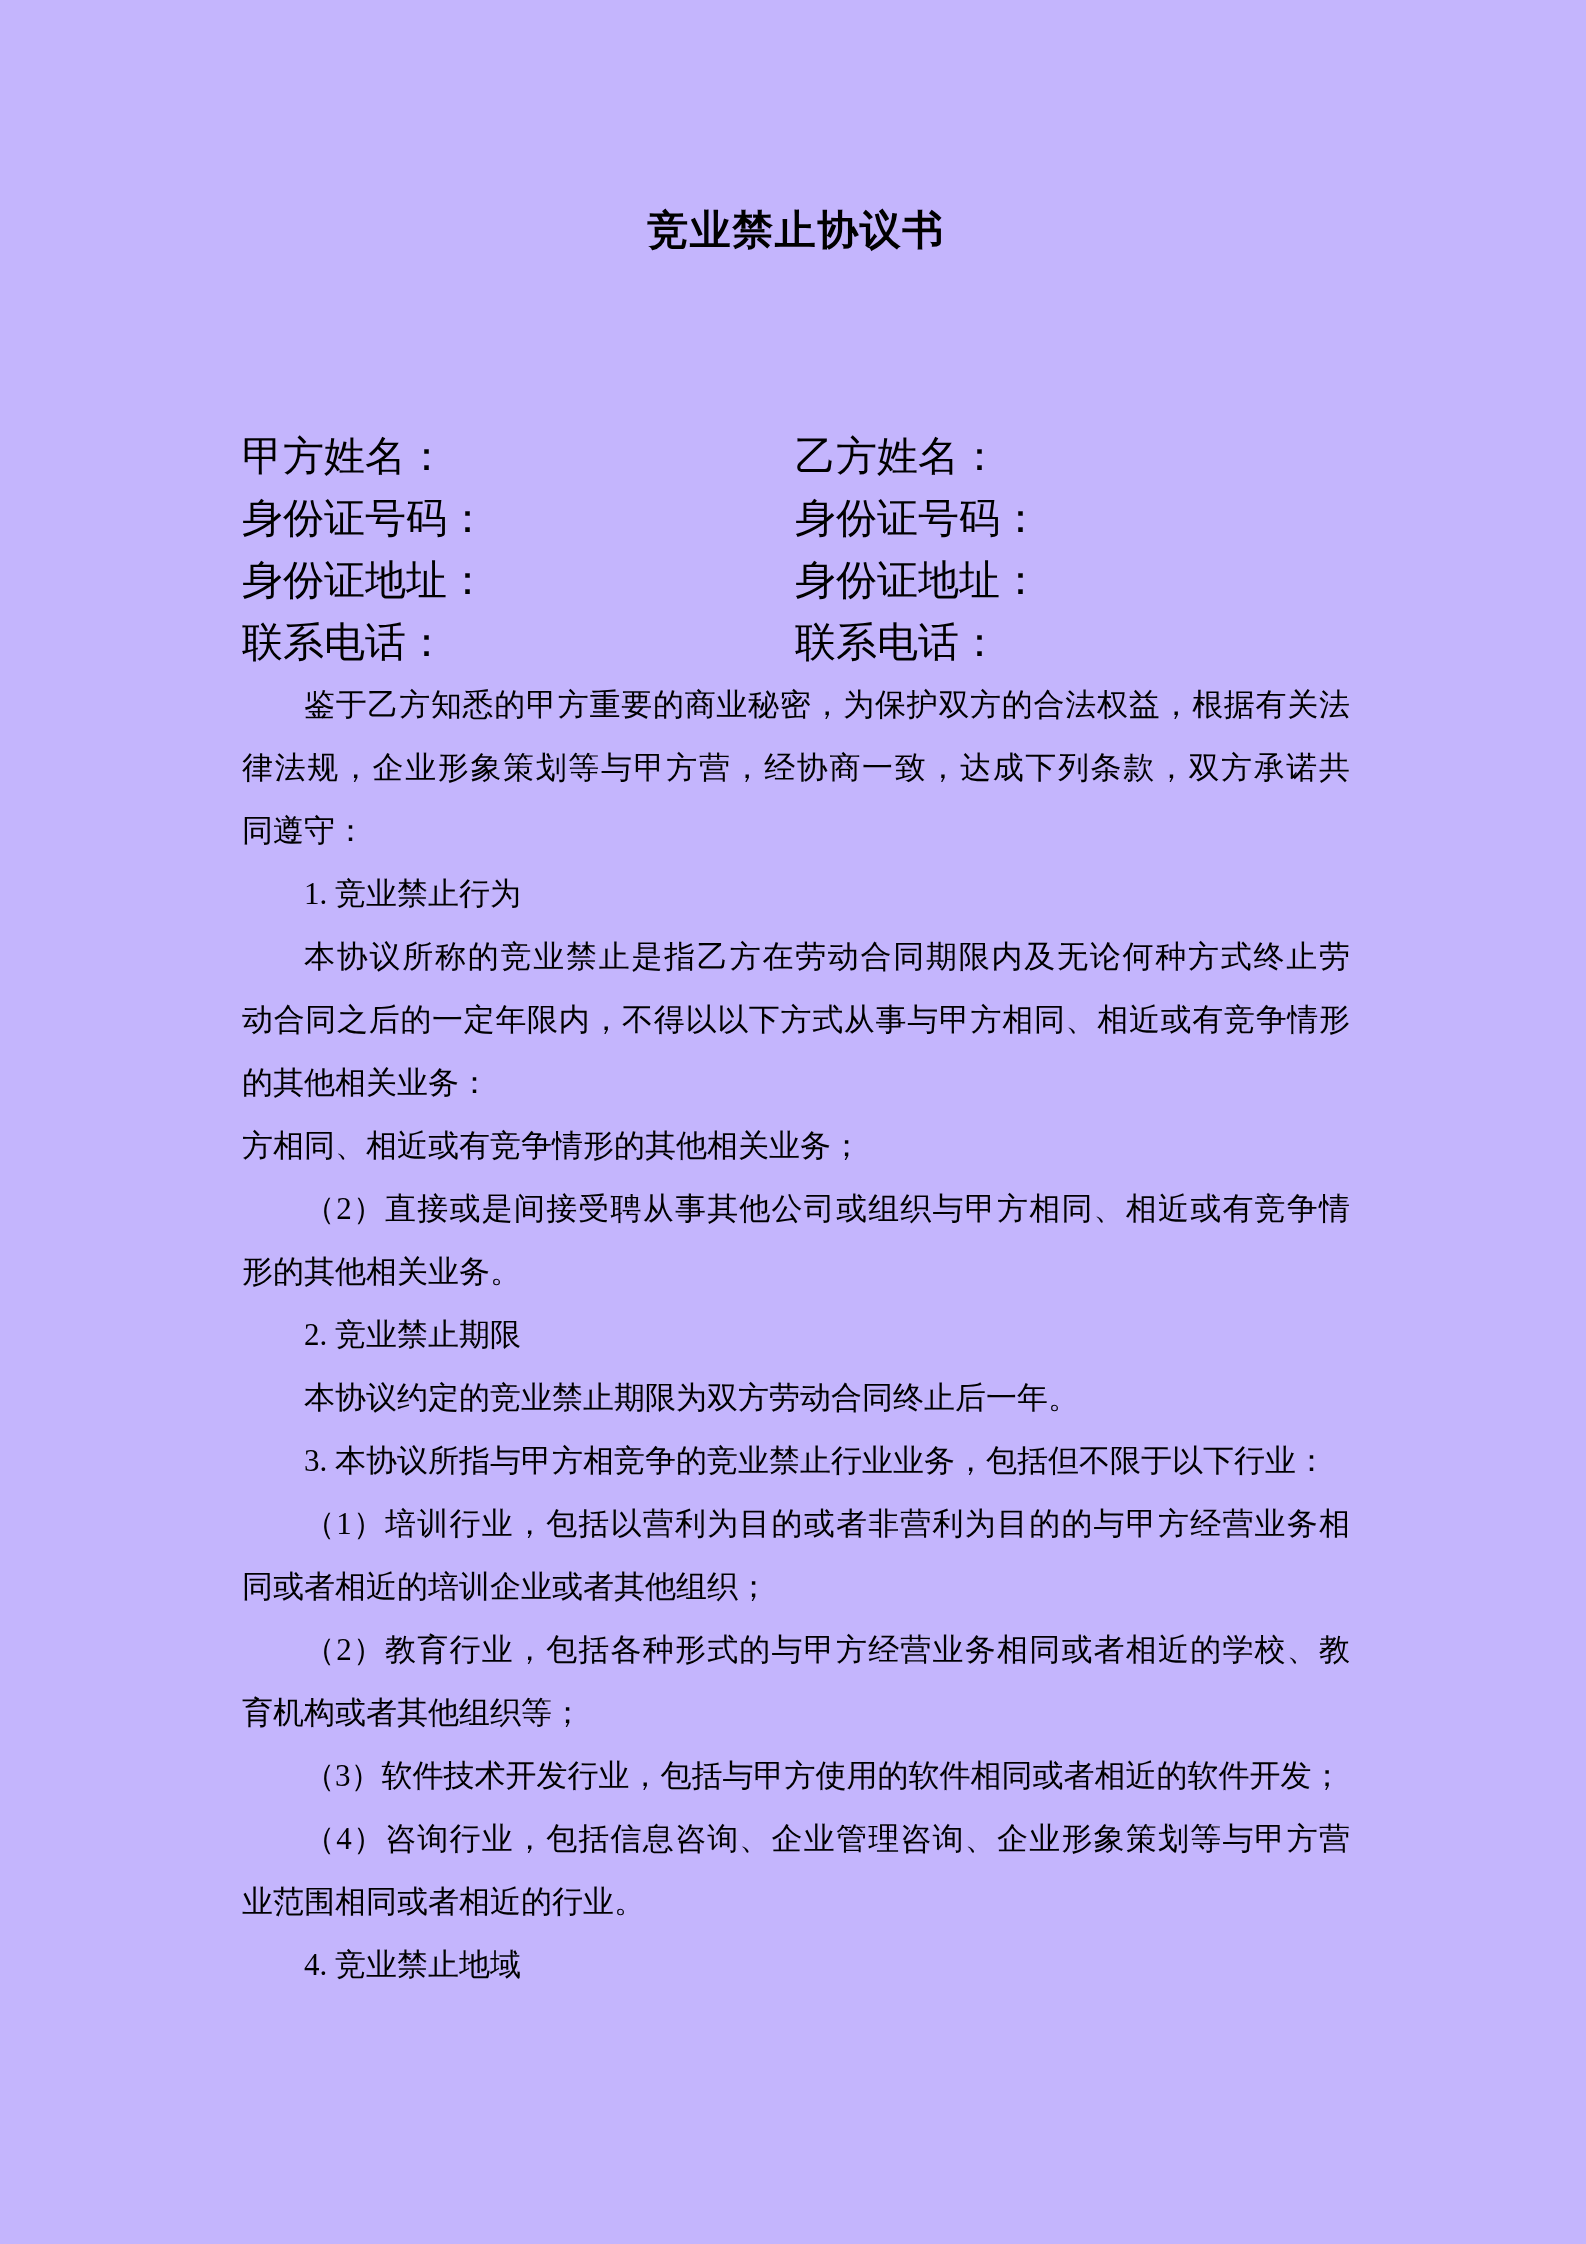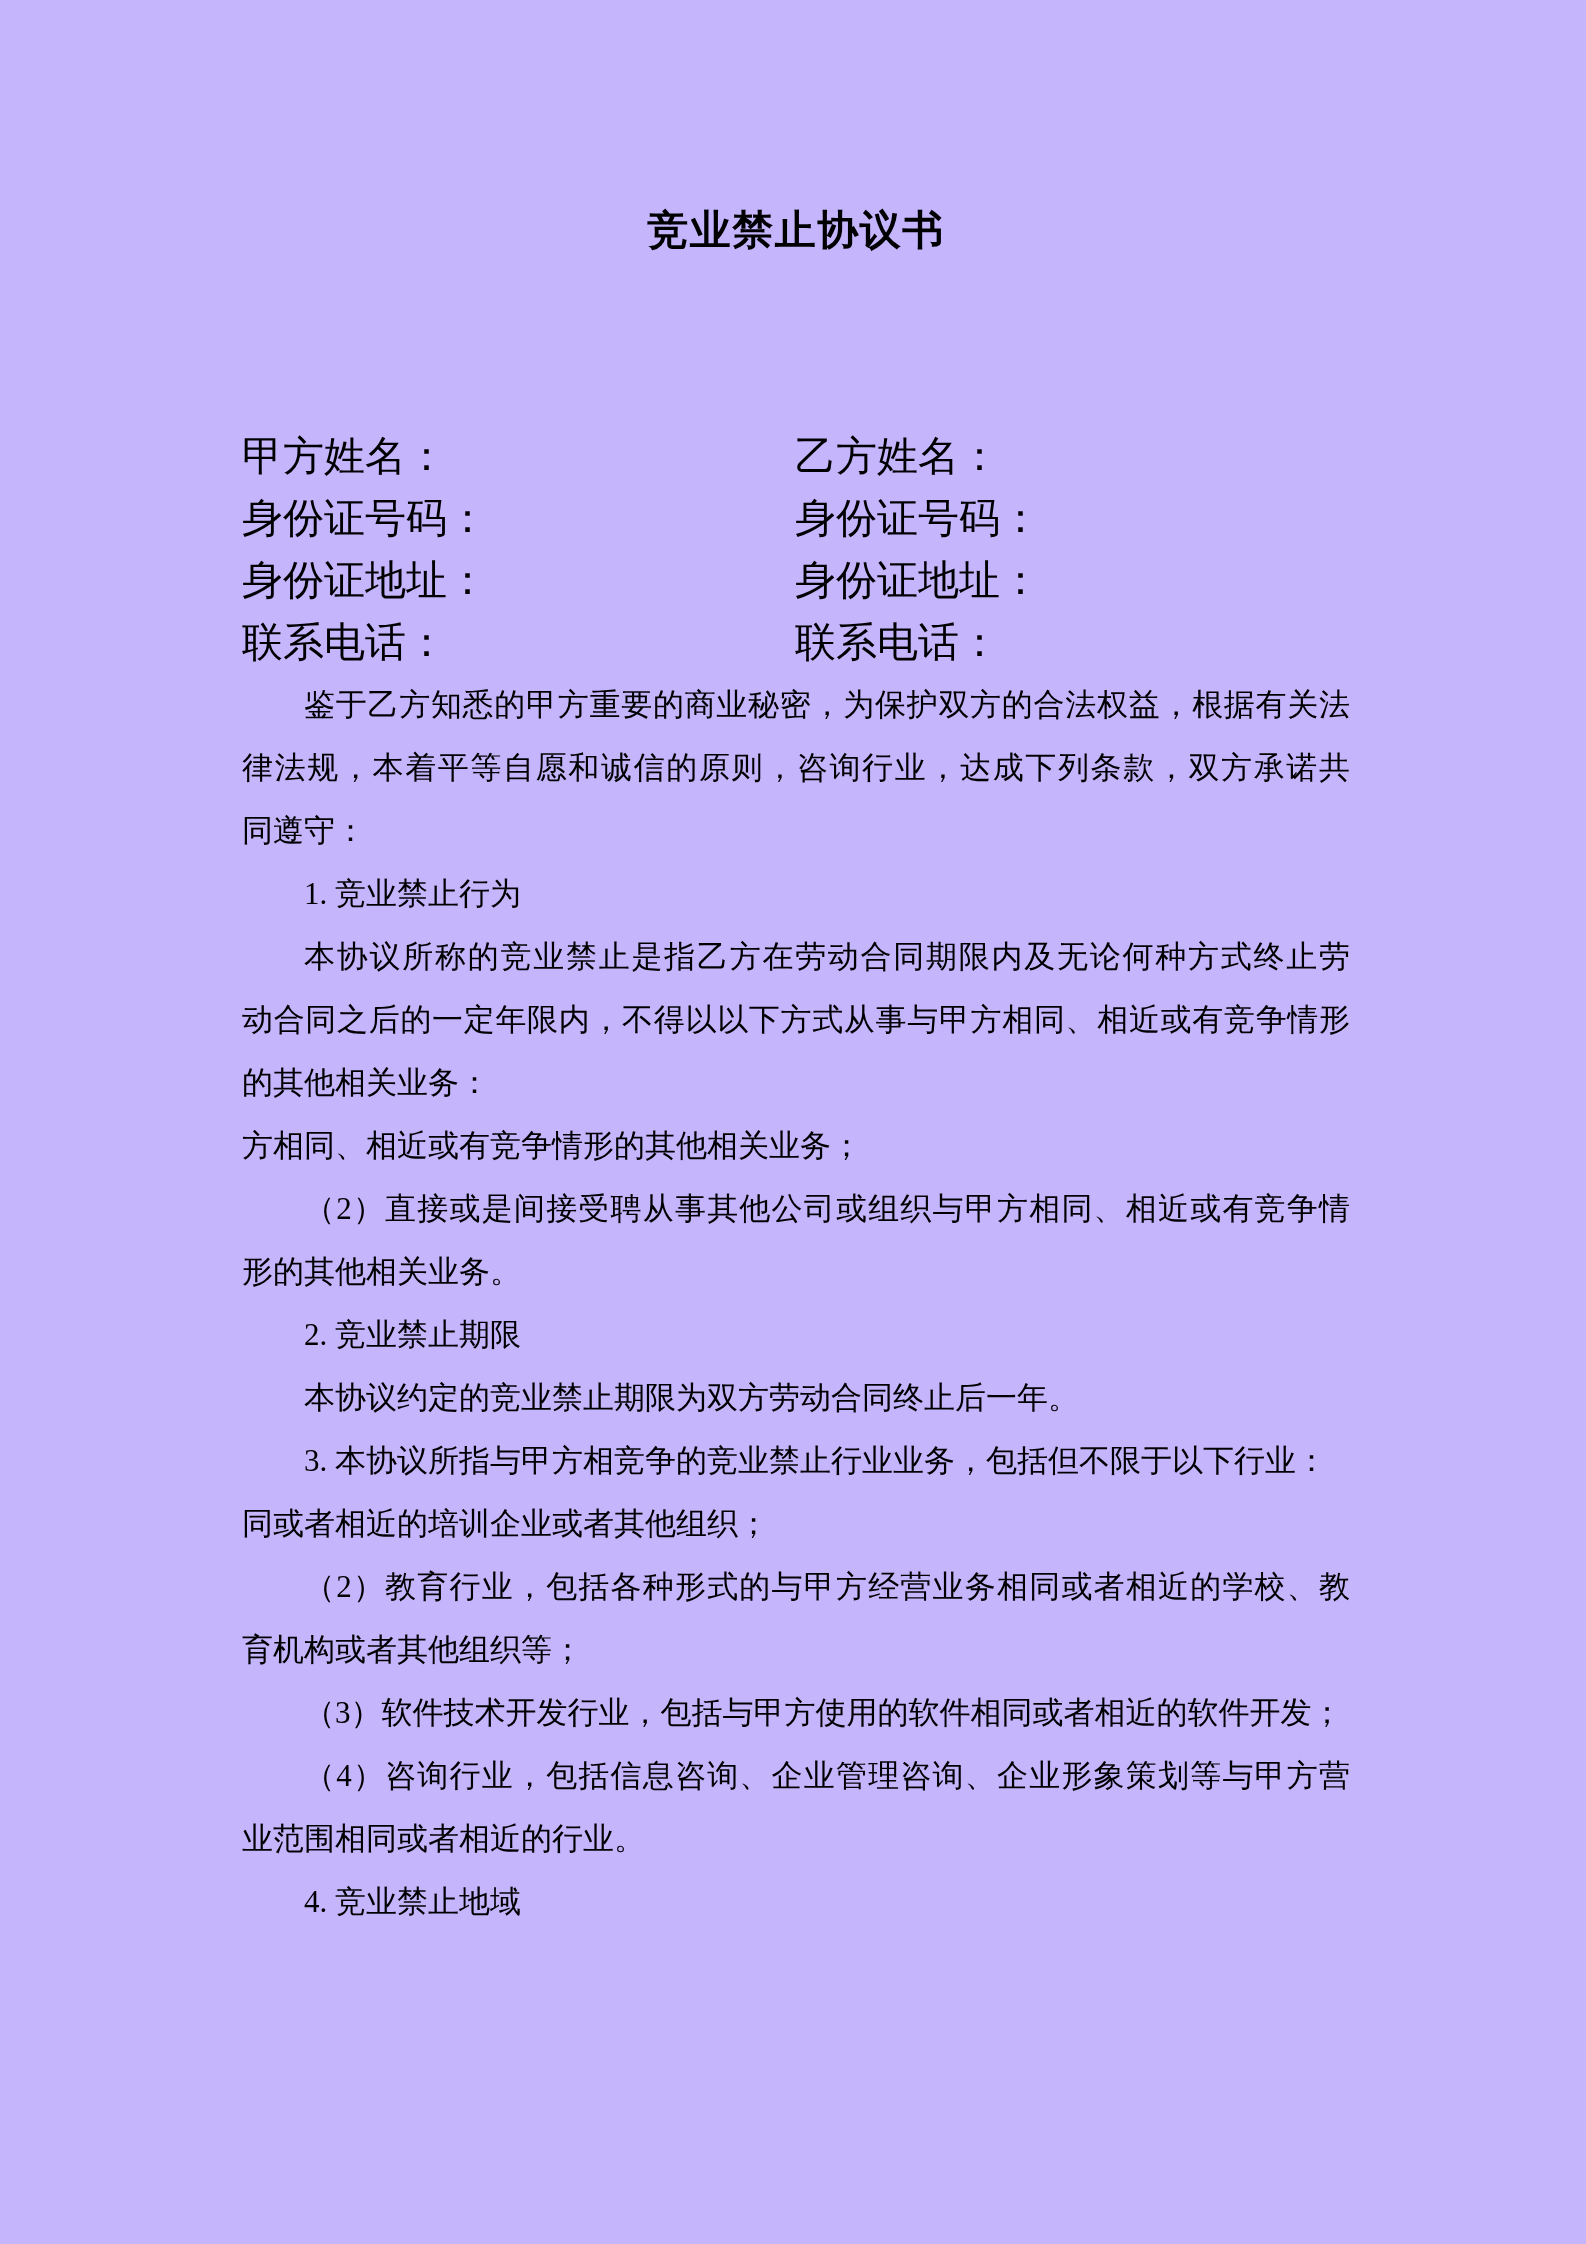--- a/index.html
+++ b/index.html
@@ -66,32 +66,33 @@
           <span class="field-right">身份证地址：</span>
         </div>
         <div class="field-row">
           <span class="field-left">联系电话：</span>
           <span class="field-right">联系电话：</span>
         </div>
       </div>
 
     <div class="body">
         <div class="body-line indent just">鉴于乙方知悉的甲方重要的商业秘密，为保护双方的合法权益，根据有关法</div>
-        <div class="body-line just">律法规，本着平等自愿和诚信的原则，咨询行业，达成下列条款，双方承诺共</div>
+        <div class="body-line just">律法规，企业形象策划等与甲方营，经协商一致，达成下列条款，双方承诺共</div>
         <div class="body-line">同遵守：</div>
         <div class="body-line indent">1. 竞业禁止行为</div>
         <div class="body-line indent just">本协议所称的竞业禁止是指乙方在劳动合同期限内及无论何种方式终止劳</div>
         <div class="body-line just">动合同之后的一定年限内，不得以以下方式从事与甲方相同、相近或有竞争情形</div>
         <div class="body-line">的其他相关业务：</div>
         <div class="body-line">方相同、相近或有竞争情形的其他相关业务；</div>
         <div class="body-line indent just">（2）直接或是间接受聘从事其他公司或组织与甲方相同、相近或有竞争情</div>
         <div class="body-line">形的其他相关业务。</div>
         <div class="body-line indent">2. 竞业禁止期限</div>
         <div class="body-line indent">本协议约定的竞业禁止期限为双方劳动合同终止后一年。</div>
         <div class="body-line indent">3. 本协议所指与甲方相竞争的竞业禁止行业业务，包括但不限于以下行业：</div>
+        <div class="body-line indent just">（1）培训行业，包括以营利为目的或者非营利为目的的与甲方经营业务相</div>
         <div class="body-line">同或者相近的培训企业或者其他组织；</div>
         <div class="body-line indent just">（2）教育行业，包括各种形式的与甲方经营业务相同或者相近的学校、教</div>
         <div class="body-line">育机构或者其他组织等；</div>
         <div class="body-line indent">（3）软件技术开发行业，包括与甲方使用的软件相同或者相近的软件开发；</div>
         <div class="body-line indent just">（4）咨询行业，包括信息咨询、企业管理咨询、企业形象策划等与甲方营</div>
         <div class="body-line">业范围相同或者相近的行业。</div>
         <div class="body-line indent">4. 竞业禁止地域</div>
       </div>
   </div>
 </div>

